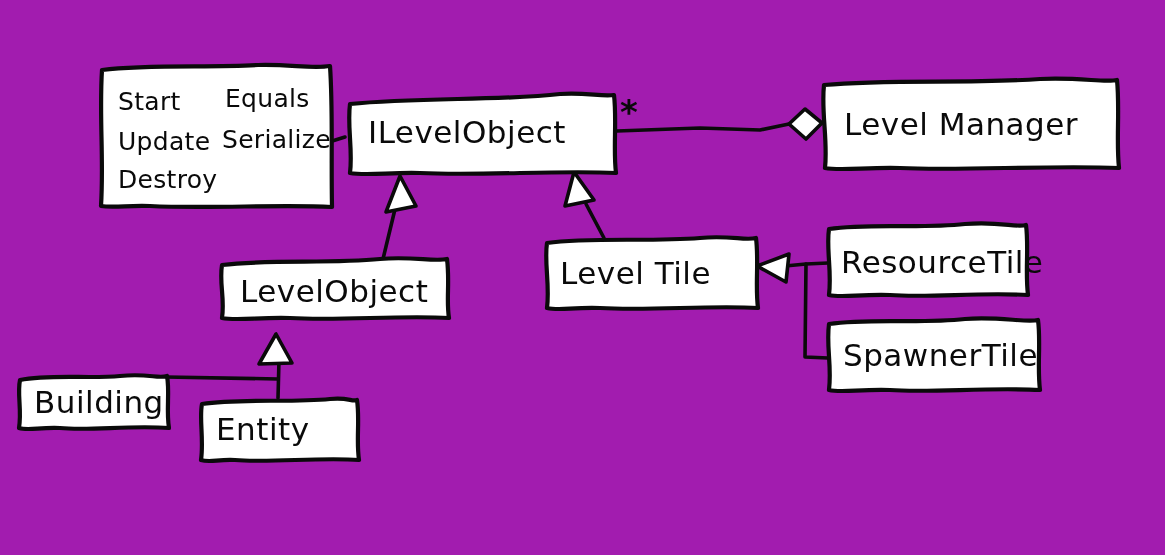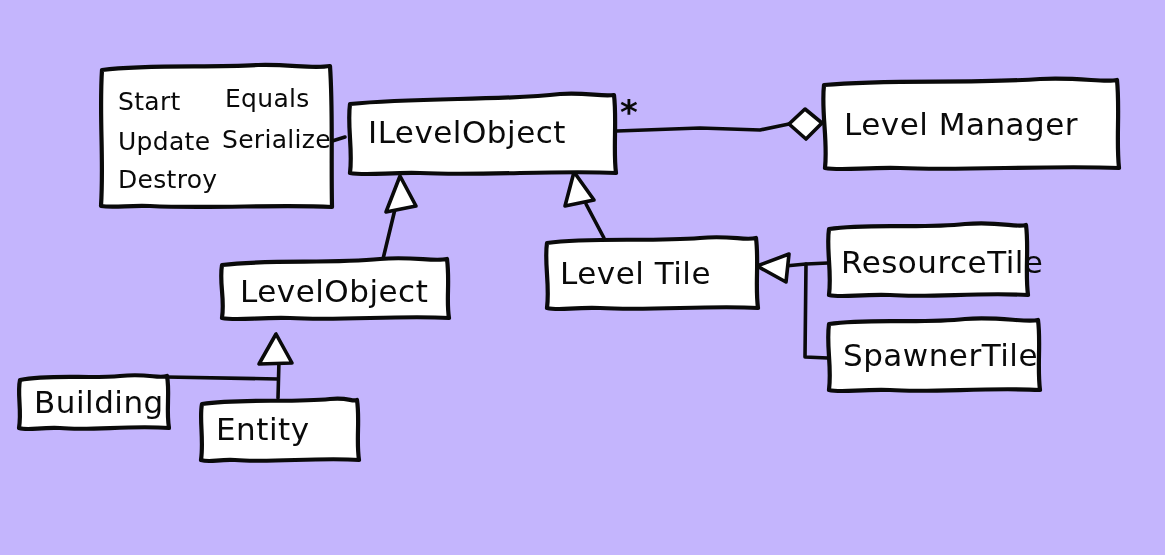--- a/index.html
+++ b/index.html
@@ -4,21 +4,21 @@
 <style>
   html, body {
     margin: 0;
     padding: 0;
     background: #ffffff;
   }
   #canvas-wrap {
     position: relative;
     width: 1165px;
     height: 555px;
-    background: #c4b5fd;
+    background: #a21caf;
     overflow: hidden;
     font-family: "DejaVu Sans", sans-serif;
   }
   svg#diagram {
     position: absolute;
     left: 0;
     top: 0;
     width: 1165px;
     height: 555px;
     display: block;

